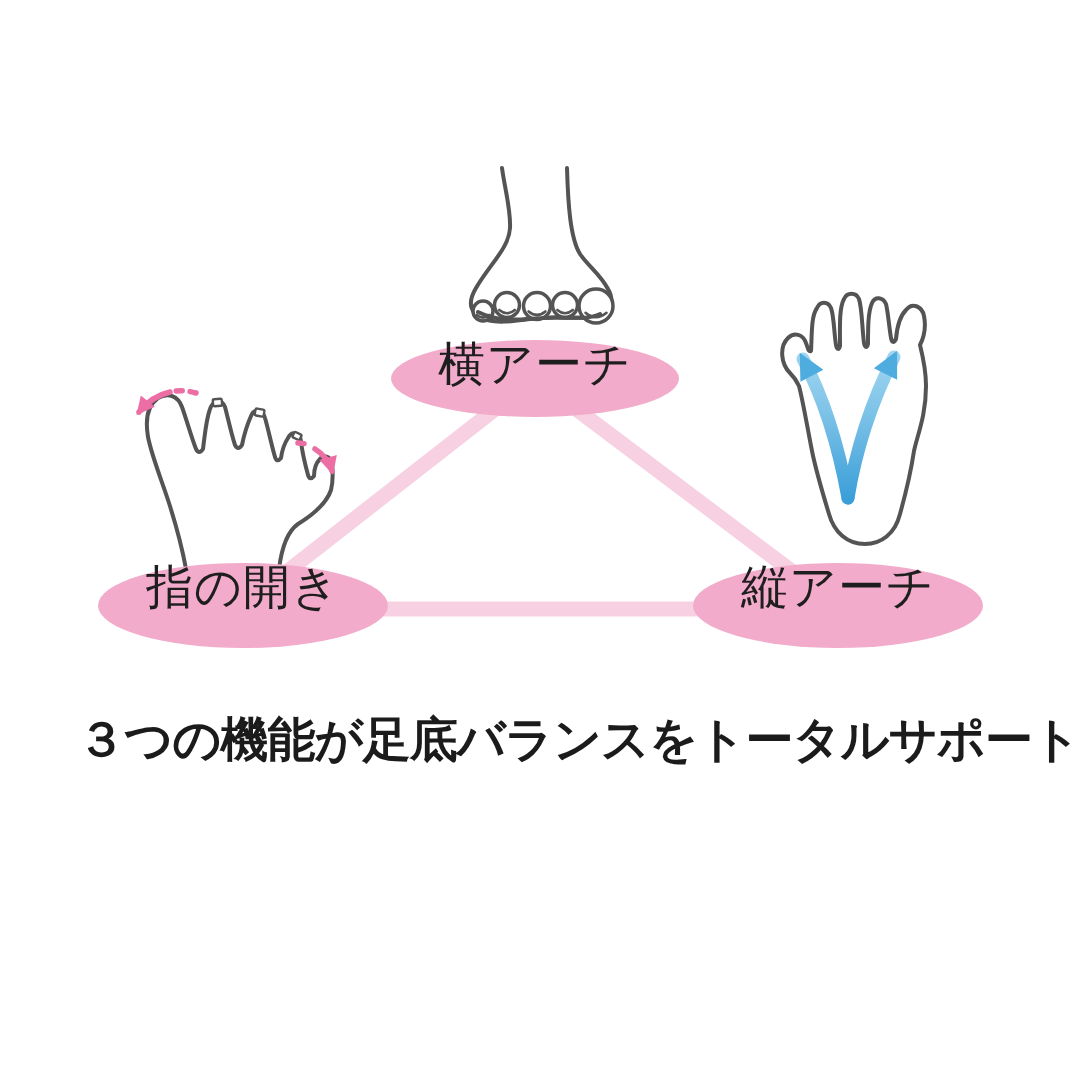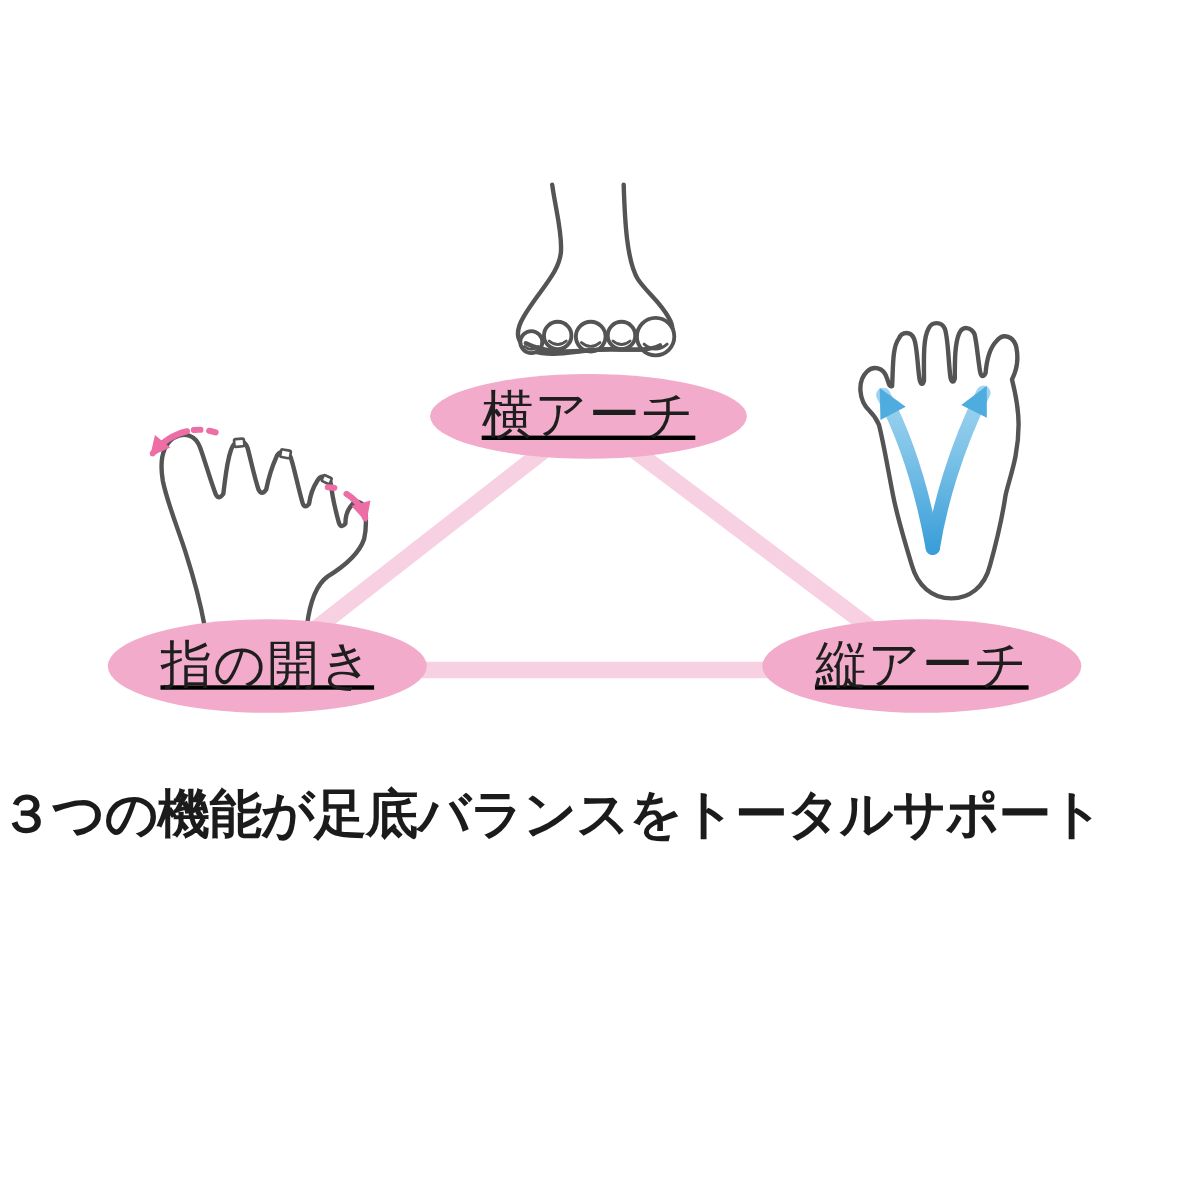--- a/index.html
+++ b/index.html
@@ -20,21 +20,21 @@
   .canvas{
     position:relative;width:1080px;height:1080px;
     background:var(--background);overflow:hidden;
   }
   .abs{position:absolute;}
   svg.connectors{left:0;top:0;width:1080px;height:1080px;}
   .connector{stroke:var(--connector-pink);stroke-width:15;stroke-linecap:round;}
   .node{
     position:absolute;border-radius:50%;
     background:var(--ellipse-pink);
-    display:flex;align-items:center;justify-content:center;text-decoration:underline;
+    display:flex;justify-content:center;
   }
   .node-label{
     font-size:47px;font-weight:500;color:var(--text-black);
     letter-spacing:1px;white-space:nowrap;line-height:1;
     padding-bottom:4px;
   }
   .node-top{left:391px;top:340px;width:288px;height:77px;}
   .node-left{left:98px;top:563px;width:290px;height:85px;}
   .node-right{left:693px;top:563px;width:290px;height:85px;}
   .foot-front{left:460px;top:162px;width:160px;height:168px;}
@@ -47,21 +47,21 @@
   .nail{fill:#fff;stroke:var(--outline-gray);stroke-width:2.4;}
   .pink-arc{fill:none;stroke:var(--arrow-pink);stroke-width:5.5;stroke-linecap:round;}
   .pink-dash{fill:none;stroke:var(--arrow-pink);stroke-width:5.5;stroke-linecap:round;stroke-dasharray:6 8;}
   .pink-head{fill:var(--arrow-pink);}
   .blue-arm{fill:none;stroke:url(#blueGrad);stroke-width:13;stroke-linecap:round;}
   .blue-head{fill:var(--arrowhead-blue);}
   .g0{stop-color:var(--blue-dark,#3A9ED8);}
   .g1{stop-color:var(--blue-mid,#7EC3E8);}
   .g2{stop-color:var(--blue-light,#A9D9F2);}
   .headline{
-    left:0;top:708px;width:1080px;text-align:left;
+    left:0;top:708px;width:1080px;text-align:right;
     font-size:48px;font-weight:800;color:#1B1B1B;
     letter-spacing:-1px;white-space:nowrap;
   }
   .description{
     left:0;top:921px;width:1080px;text-align:center;
     font-size:49px;font-weight:500;color:#262626;
     line-height:67px;letter-spacing:-1px;white-space:nowrap;
   }
 </style>
 </head>

